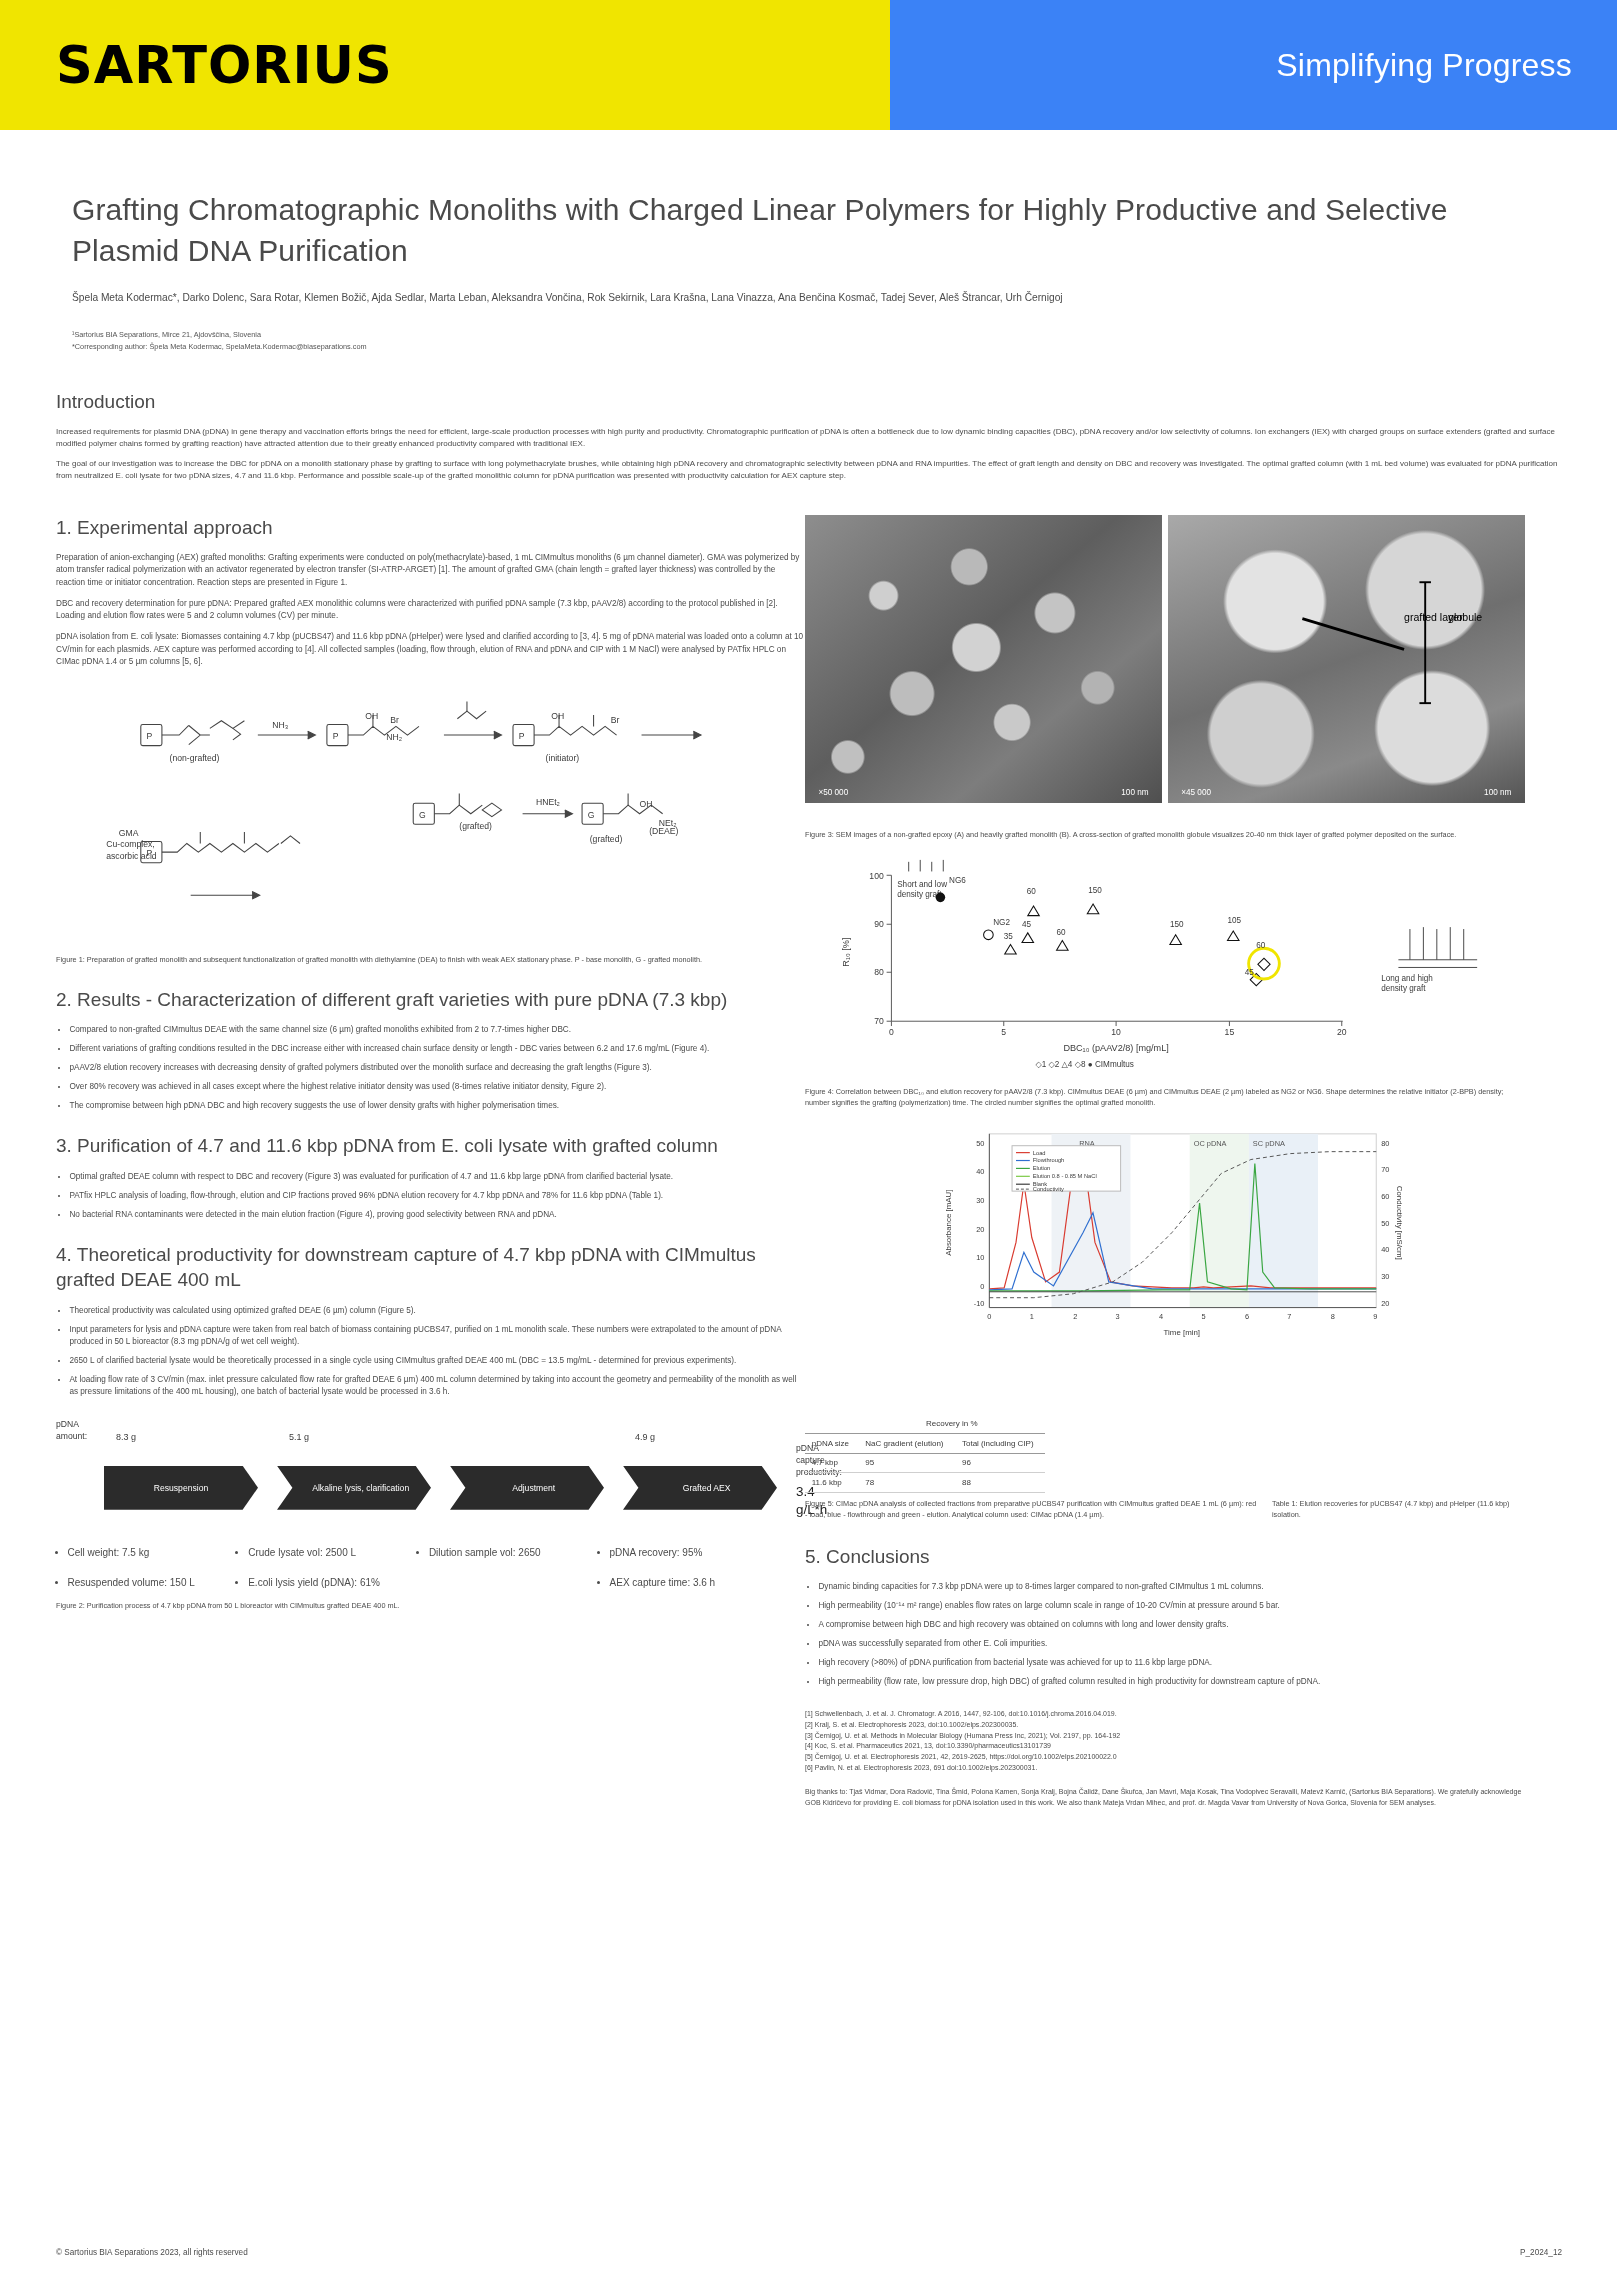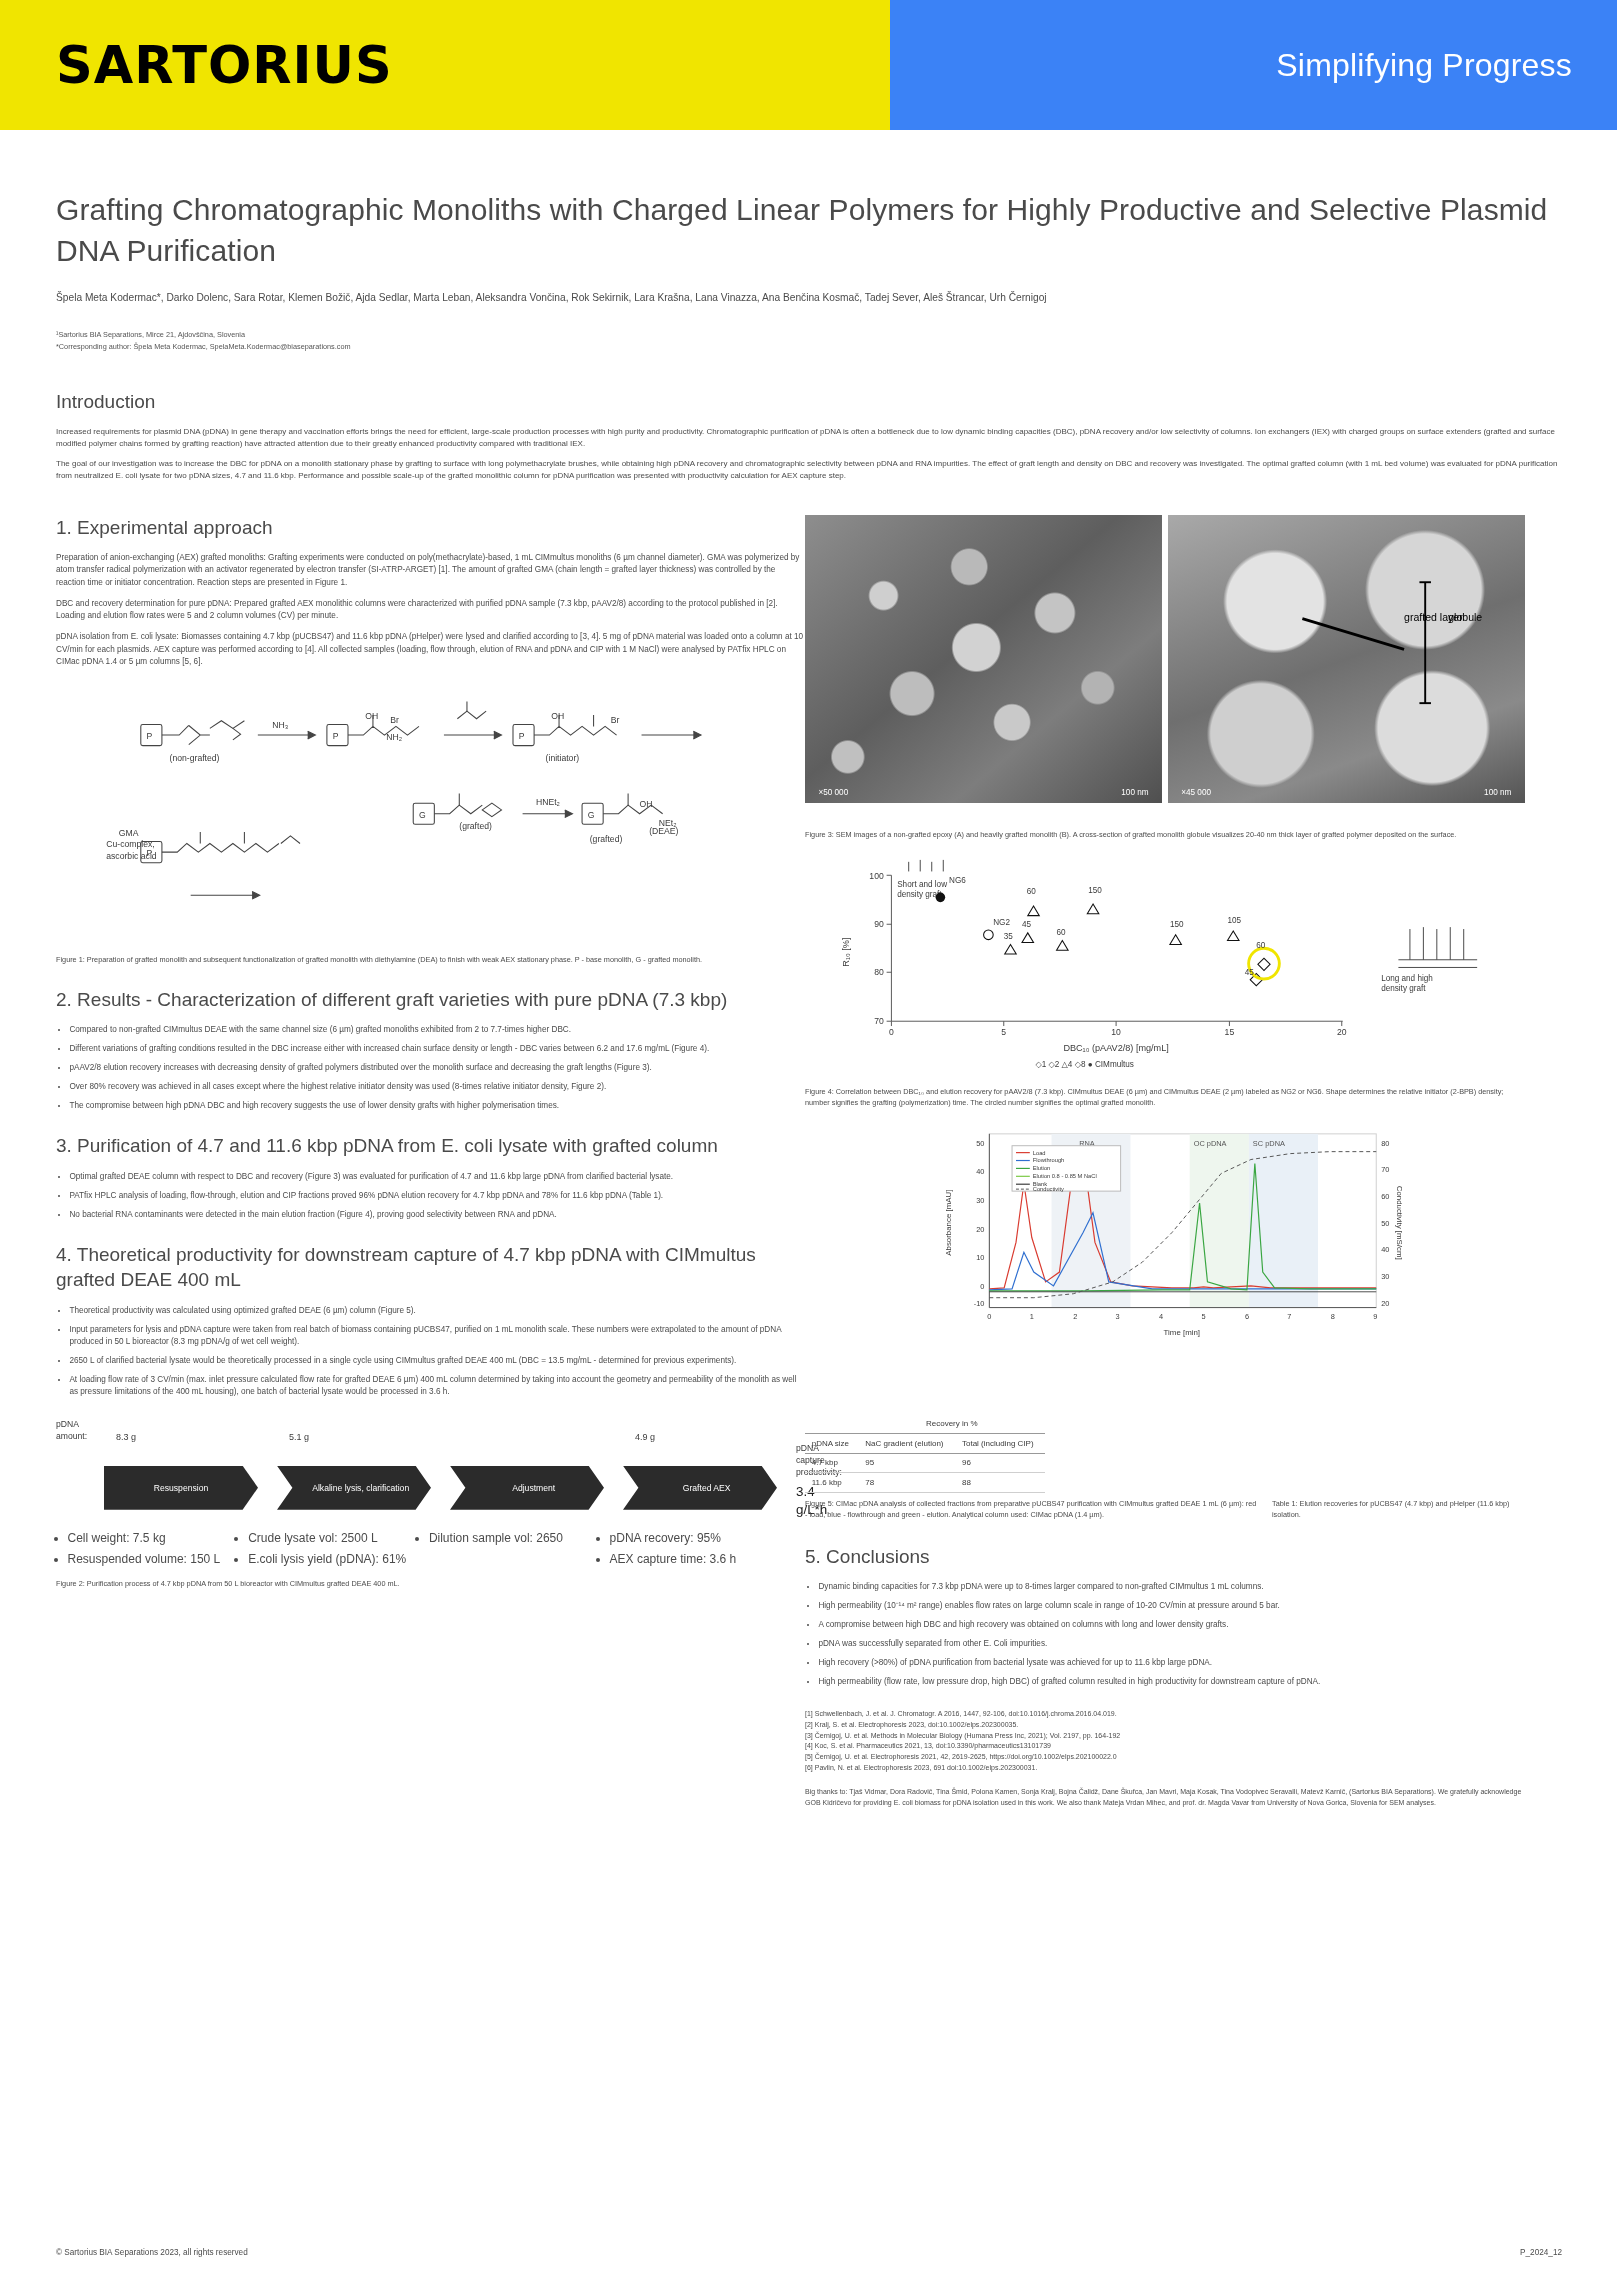--- a/index.html
+++ b/index.html
@@ -23,21 +23,21 @@
     font-size:51px; font-weight:bold; letter-spacing:1px; color:#000;
   }
   .header-right {
     background:#3b82f6; width:45%;
     display:flex; align-items:center; justify-content:flex-end;
     padding-right:46px;
   }
   .tagline { color:#fff; font-size:32px; font-weight:300; letter-spacing:0.2px; }
 
   
-  .title-block { padding:60px 56px 0 56px; }
+  .title-block { padding:60px 56px 0 72px; }
   .poster-title {
     font-size:30px; line-height:1.35; font-weight:400; color:#4a4a4a;
     letter-spacing:0.1px; max-width:1508px;
   }
   .authors {
     margin-top:19px; font-size:10.2px; color:#4a4a4a; line-height:1.5;
     max-width:1508px;
   }
   .affil { margin-top:24px; font-size:7.3px; color:#555; line-height:1.6; }
 
@@ -75,21 +75,21 @@
   .arrow-step {
     position:relative; background:#2b2b2b; color:#fff; height:44px;
     display:flex; align-items:center; justify-content:center;
     font-size:8.6px; width:154px; margin-right:19px;
     clip-path: polygon(0 0, calc(100% - 15.4px) 0, 100% 50%, calc(100% - 15.4px) 100%, 0 100%, 15.4px 50%);
     padding-left:13.4px;
   }
   .arrow-step:first-child { clip-path: polygon(0 0, calc(100% - 15.4px) 0, 100% 50%, calc(100% - 15.4px) 100%, 0 100%); padding-left:0; }
   .fig2-cols { display:flex; margin-top:9.6px; gap:7.7px; }
   .fig2-cols ul { margin:0; padding-left:11.5px; width:173px; }
-  .fig2-cols li { font-size:12px; line-height:1.45; color:#4b4b4b; margin-bottom:3.8px; }
+  .fig2-cols li { font-size:10px; line-height:1.45; color:#4b4b4b; margin-bottom:3.8px;margin-top:16px; }
   .prod-box { font-size:8.6px; color:#3b3b3b; line-height:1.4; width:115px; }
 
   
   .sem-row { display:flex; gap:5.8px; }
   .sem {
     position:relative; width:357px; height:288px; overflow:hidden;
     background:#6b6b6b;
   }
   .sem .scalebar {
     position:absolute; bottom:6px; left:0; width:100%;

